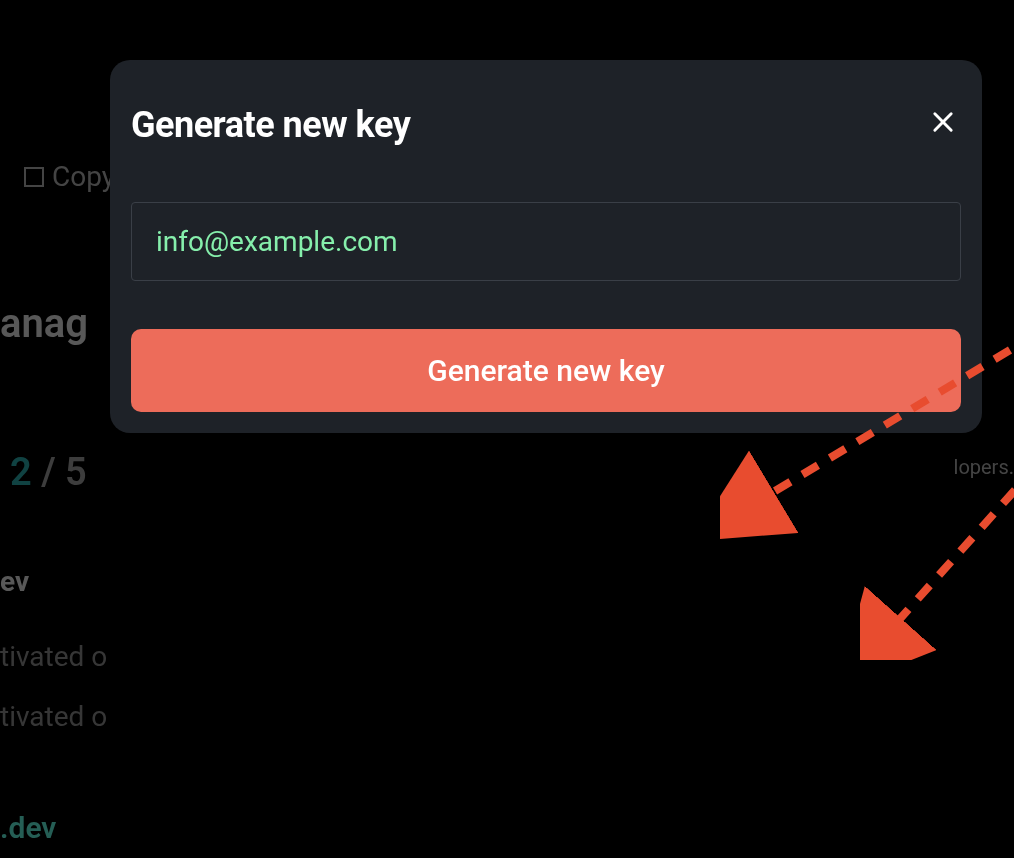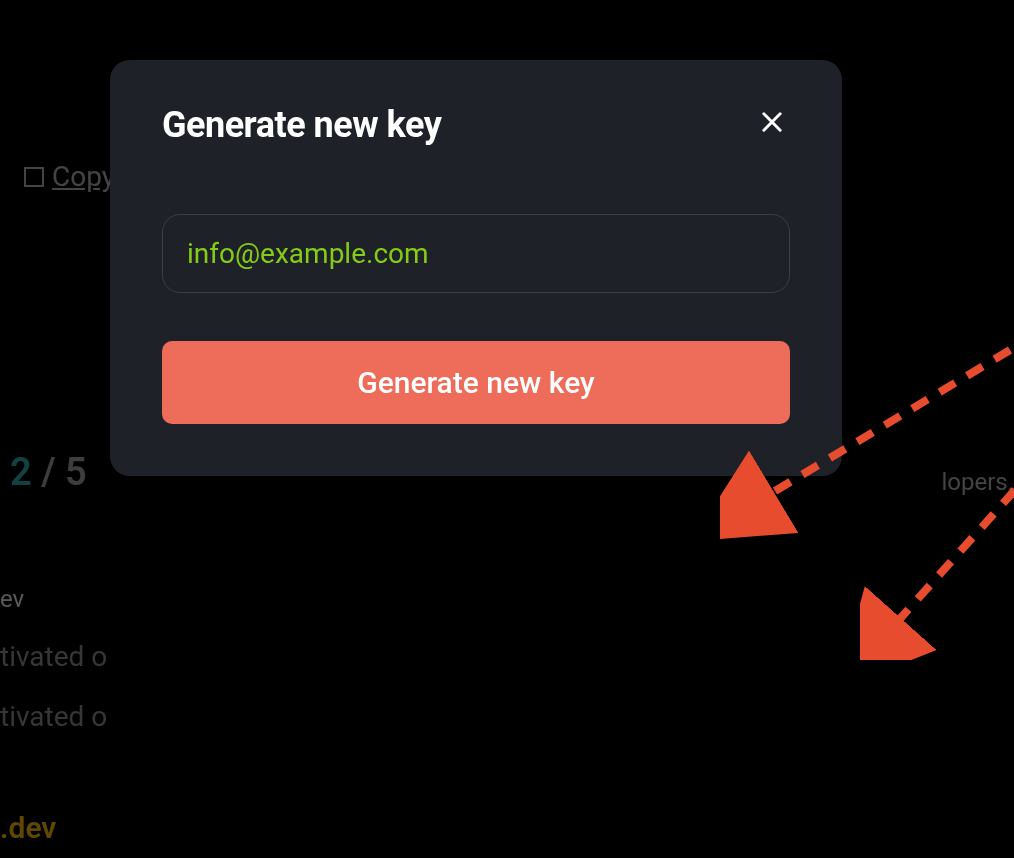--- a/index.html
+++ b/index.html
@@ -25,21 +25,20 @@
       height: 100%;
       color: #555;
       opacity: 0.4;
     }
     
     .bg-copy {
       position: absolute;
       top: 160px;
       left: 24px;
       color: #aaa;
-      text-decoration: underline;
       font-size: 28px;
       display: flex;
       align-items: center;
       gap: 8px;
     }
     
     .bg-copy-icon {
       width: 20px;
       height: 20px;
       border: 2px solid #aaa;
@@ -66,24 +65,24 @@
     .bg-count .current {
       color: #2aa5a5;
     }
     
     .bg-count .total {
       color: #999;
     }
     
     .bg-dev {
       position: absolute;
-      top: 585px;
-      left: 0;
-      font-size: 24px;
-      font-weight: 400;
+      top: 565px;
+      left: 0;
+      font-size: 28px;
+      font-weight: 700;
       color: #ddd;
     }
     
     .bg-tivated1 {
       position: absolute;
       top: 640px;
       left: 0;
       font-size: 28px;
       color: #888;
     }
@@ -95,39 +94,39 @@
       font-size: 28px;
       color: #888;
     }
     
     .bg-dev2 {
       position: absolute;
       top: 810px;
       left: 0;
       font-size: 30px;
       font-weight: 600;
-      color: #eab308;
+      color: #5eead4;
     }
     
     .bg-lopers {
       position: absolute;
-      top: 468px;
+      top: 455px;
       right: 0;
-      font-size: 24px;
+      font-size: 20px;
       color: #aaa;
     }
     
     .modal {
       position: absolute;
       top: 60px;
       left: 110px;
-      width: 732px;
+      width: 872px;
       background: #1e2228;
       border-radius: 20px;
-      padding: 52px;
+      padding: 21px;
       padding-top: 44px;
     }
     
     .modal-header {
       display: flex;
       justify-content: space-between;
       align-items: flex-start;
       margin-bottom: 48px;
     }
     
@@ -161,25 +160,25 @@
     }
     
     .modal-body p {
       margin-bottom: 28px;
     }
     
     .email-input {
       width: 100%;
       background: transparent;
       border: 1px solid #3a3f47;
-      border-radius: 18px;
+      border-radius: 4px;
       padding: 22px 24px;
       font-size: 28px;
-      color: #84cc16;
-      margin-top: 20px;
+      color: #86efac;
+      margin-top: 8px;
       margin-bottom: 48px;
       font-family: inherit;
     }
     
     .generate-btn {
       width: 100%;
       background: #ed6c5a;
       border: none;
       border-radius: 10px;
       padding: 24px;
@@ -210,20 +209,21 @@
     }
   </style>
 </head>
 <body>
 
 <div class="background-content">
   <div class="bg-copy">
     <span class="bg-copy-icon"></span>
     <span>Copy</span>
   </div>
+  <div class="bg-anag">anag</div>
   <div class="bg-count">
     <span class="current">2</span><span class="total"> / </span><span class="total">5</span>
   </div>
   <div class="bg-dev">ev</div>
   <div class="bg-tivated1">tivated o</div>
   <div class="bg-tivated2">tivated o</div>
   <div class="bg-dev2">.dev</div>
   <div class="bg-lopers">lopers.</div>
 </div>
 

